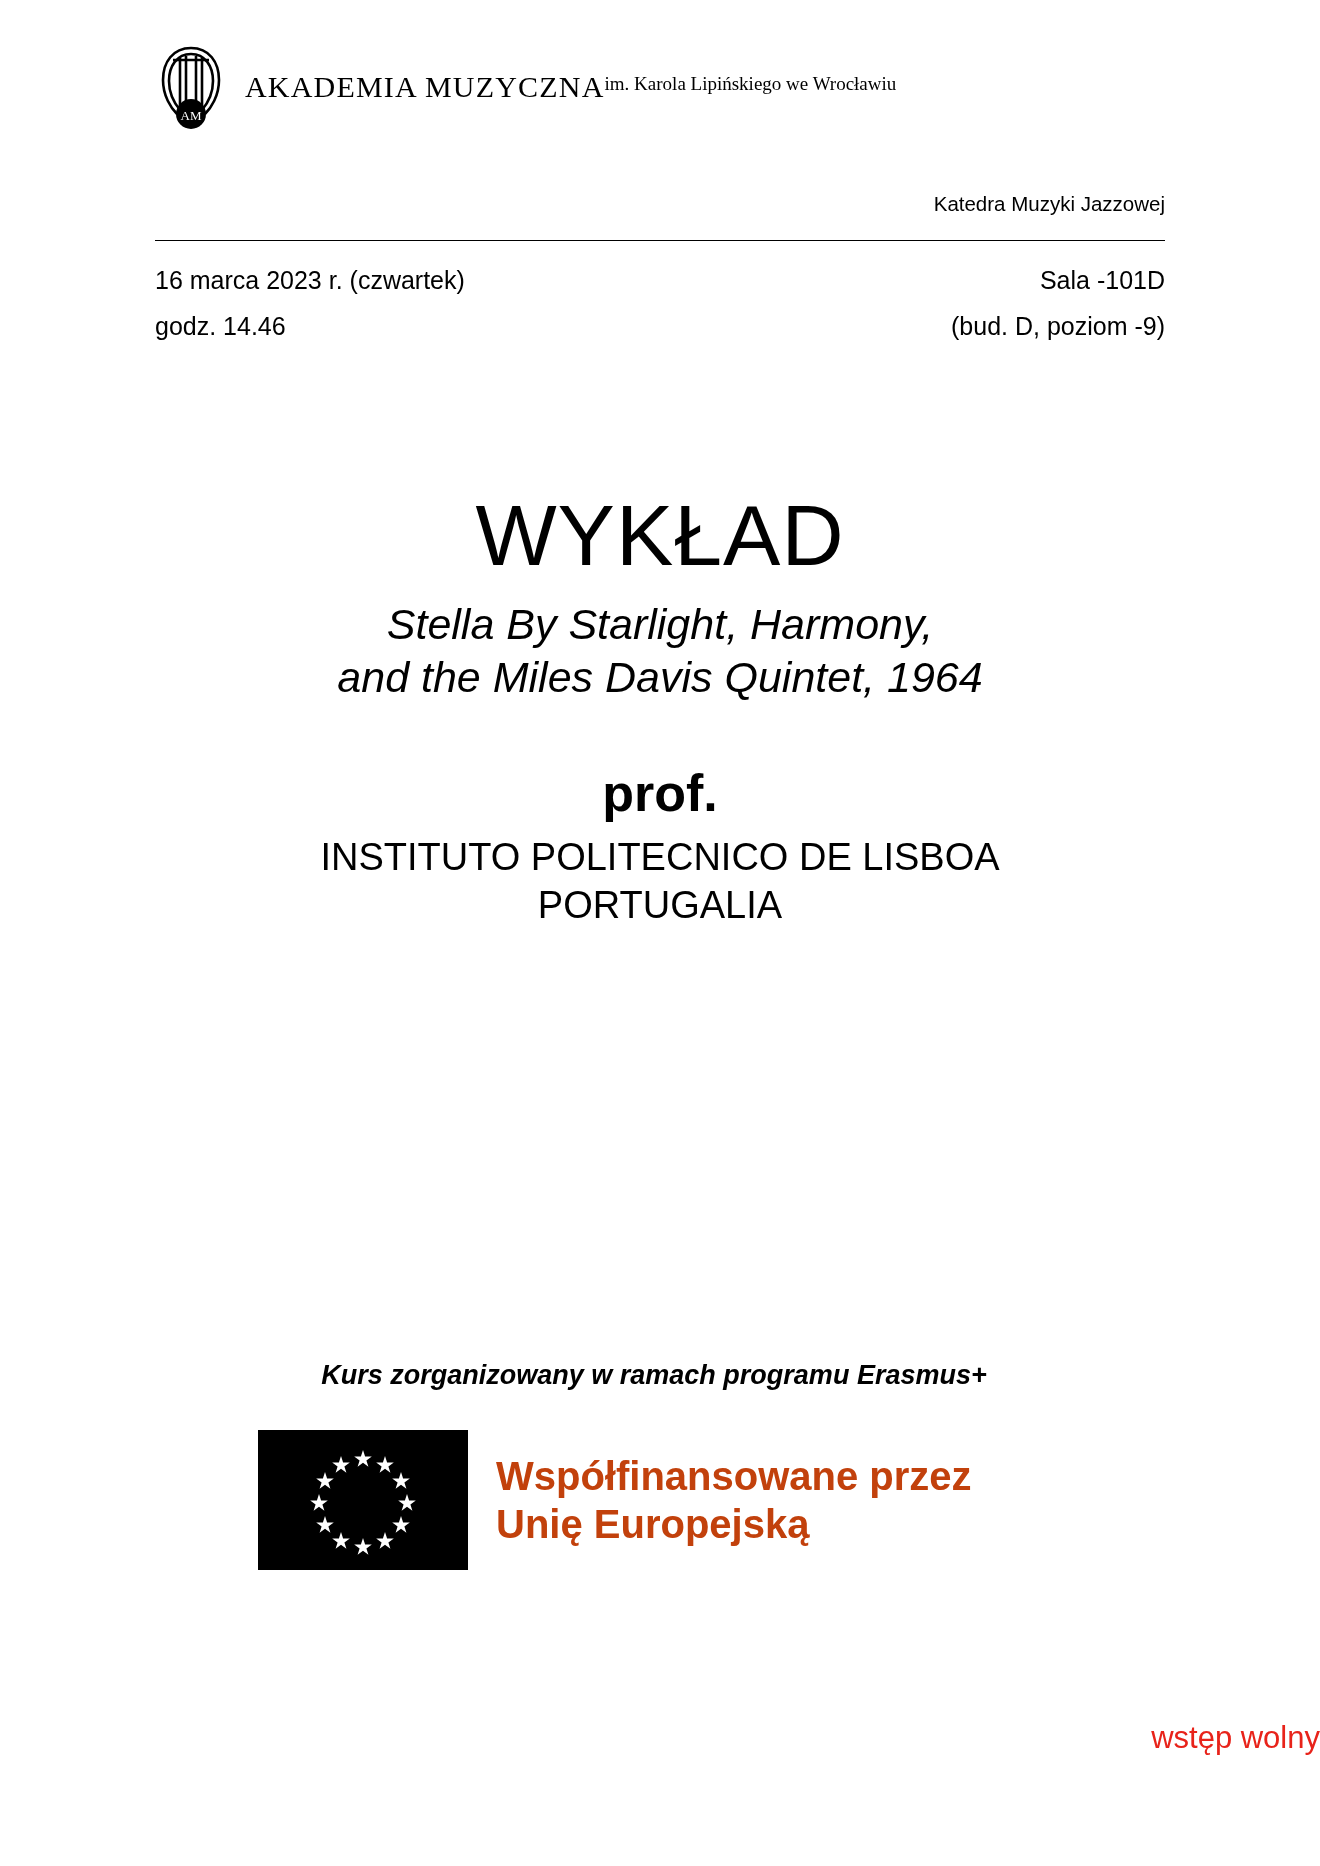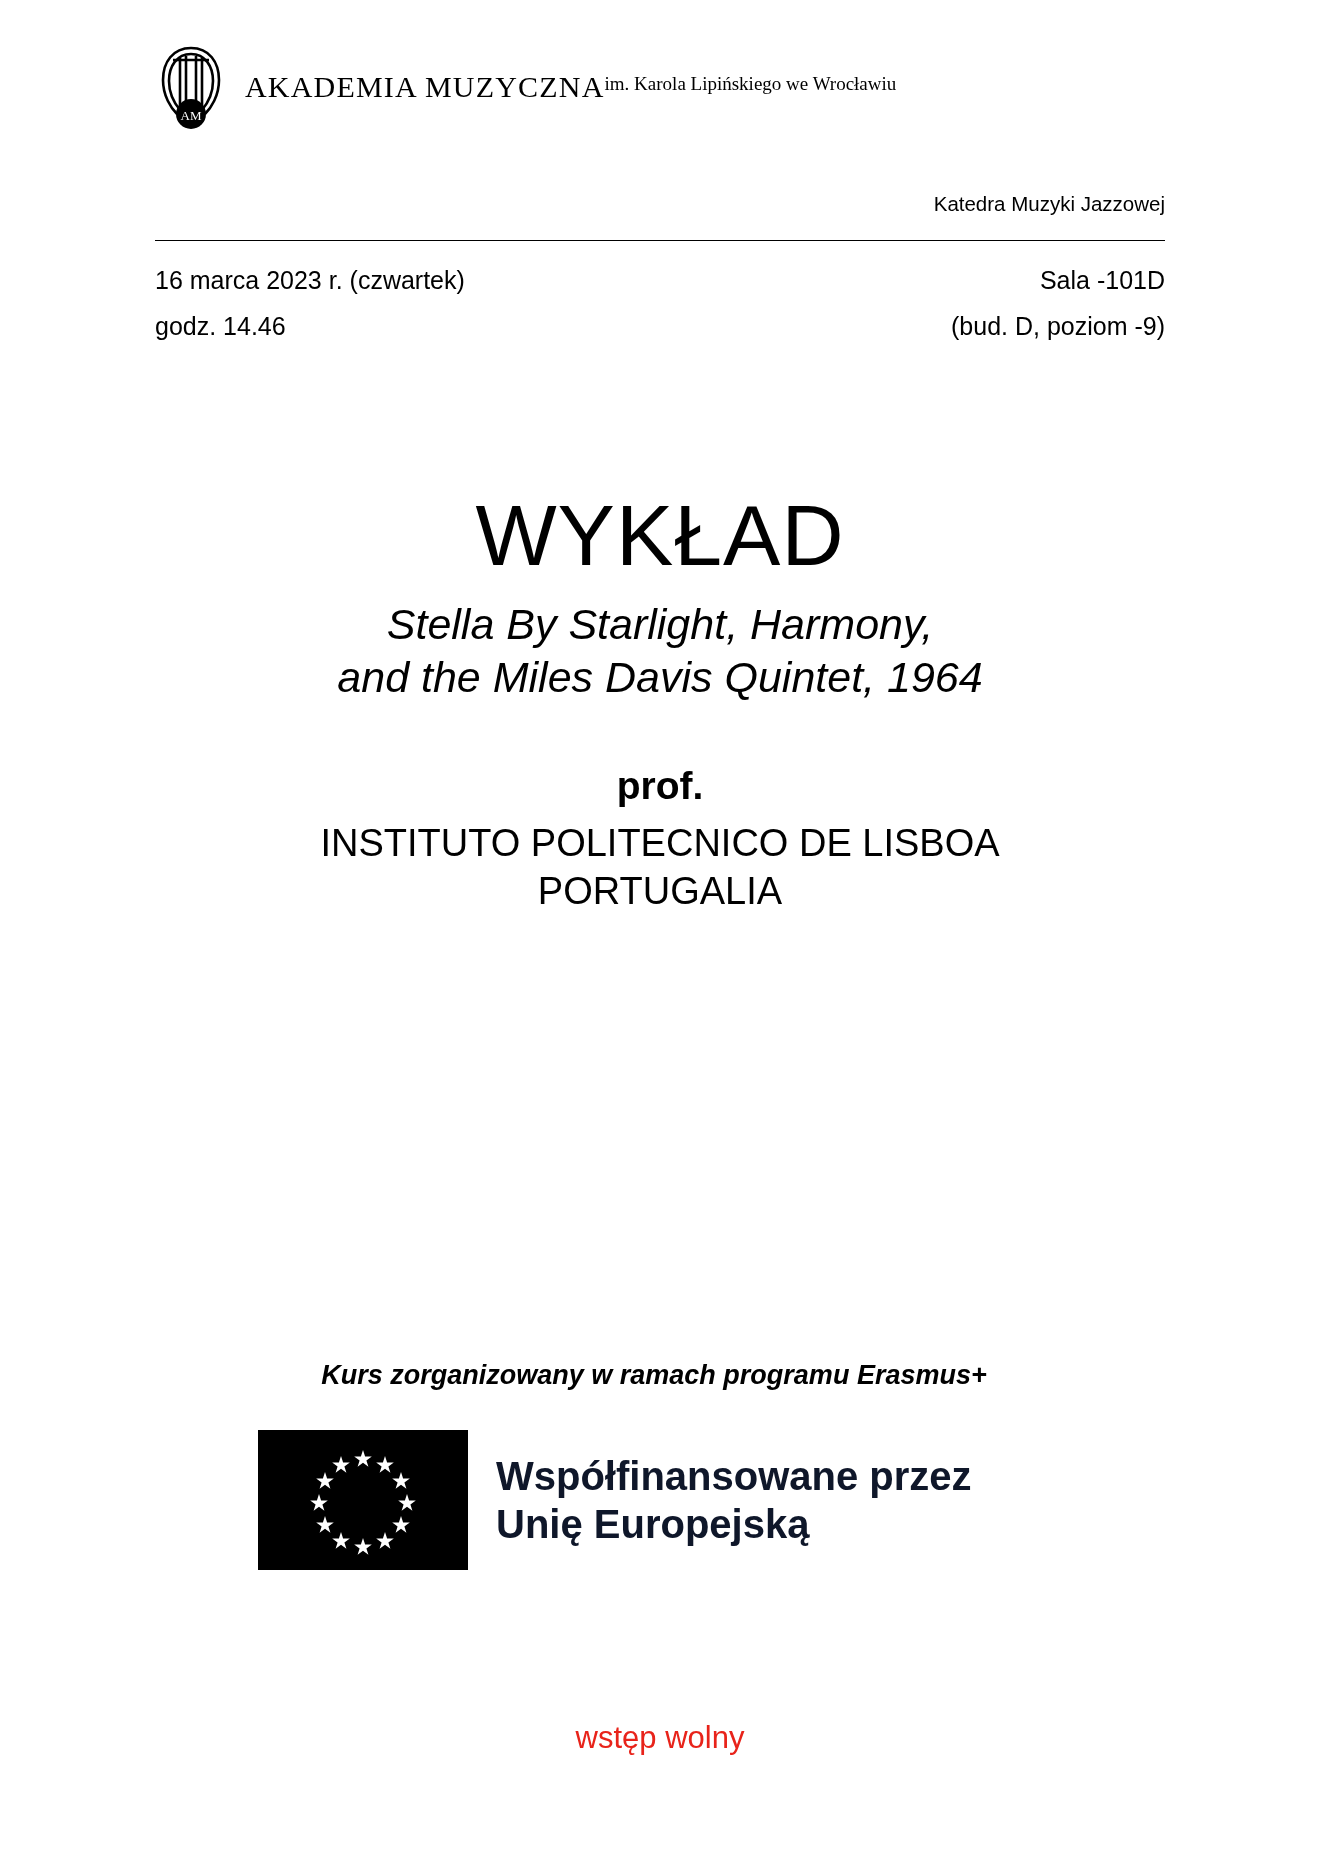--- a/index.html
+++ b/index.html
@@ -110,21 +110,21 @@
     line-height: 1.05;
     margin: 0;
   }
   .subtitle {
     font-style: italic;
     font-size: 43px;
     line-height: 1.22;
     margin-top: 18px;
   }
   .prof-label {
-    font-size: 39px;
+    font-size: 52px;
     font-weight: bold;
     margin-top: 62px;
     line-height: 1.1;
   }
   .speaker-name {
     font-size: 62px;
     font-weight: bold;
     letter-spacing: 0.5px;
     line-height: 1.1;
     margin-top: 2px;
@@ -158,29 +158,29 @@
     width: 210px;
     height: 140px;
     background: #000;
     position: relative;
     flex: 0 0 auto;
   }
   .eu-text {
     font-size: 40px;
     font-weight: bold;
     line-height: 1.2;
-    color: #0f172a;
+    color: #c2410c;
   }
 
   .free-entry {
     position: absolute;
     left: 0;
     right: 0;
     top: 1720px;
-    text-align: center;
+    text-align: right;
     font-size: 31px;
     color: #e8231a;
   }
 </style>
 </head>
 <body>
 
 <div class="page">
 
   <div class="header">

